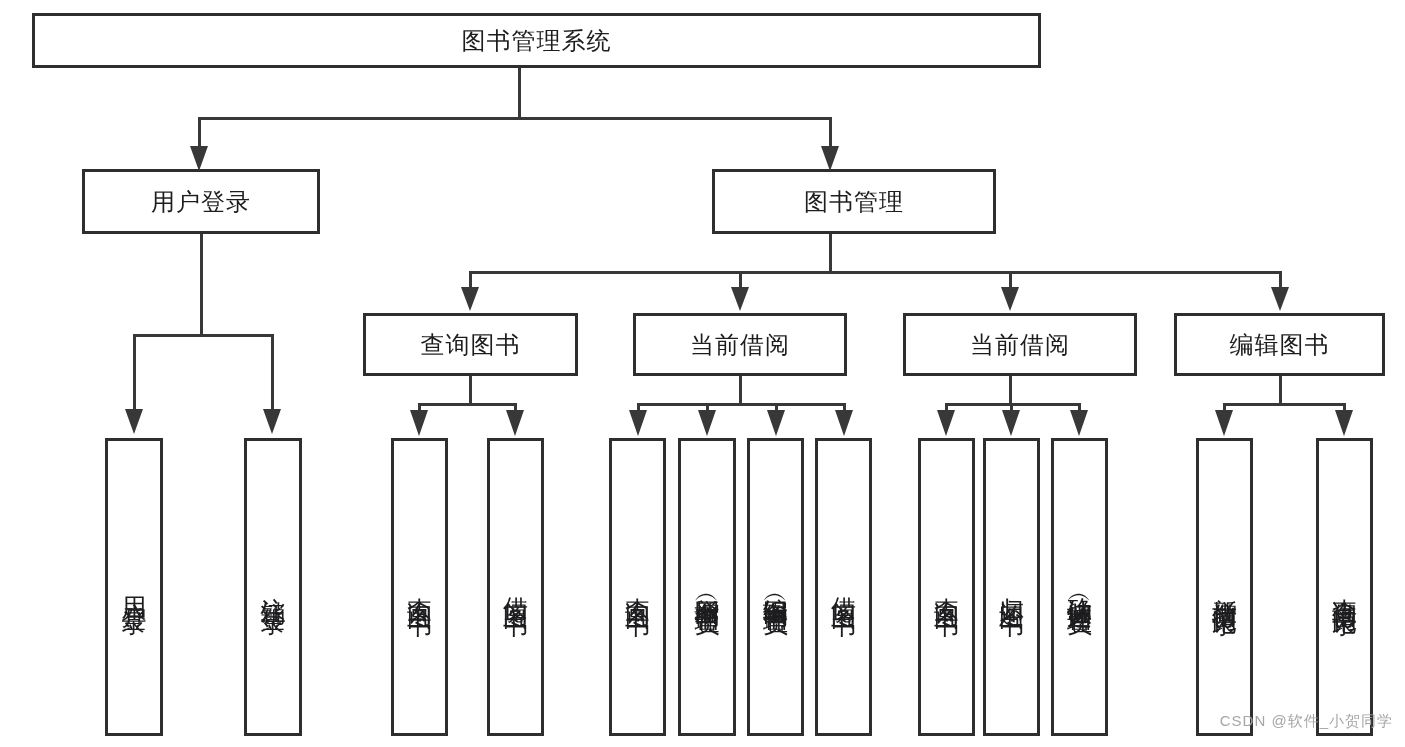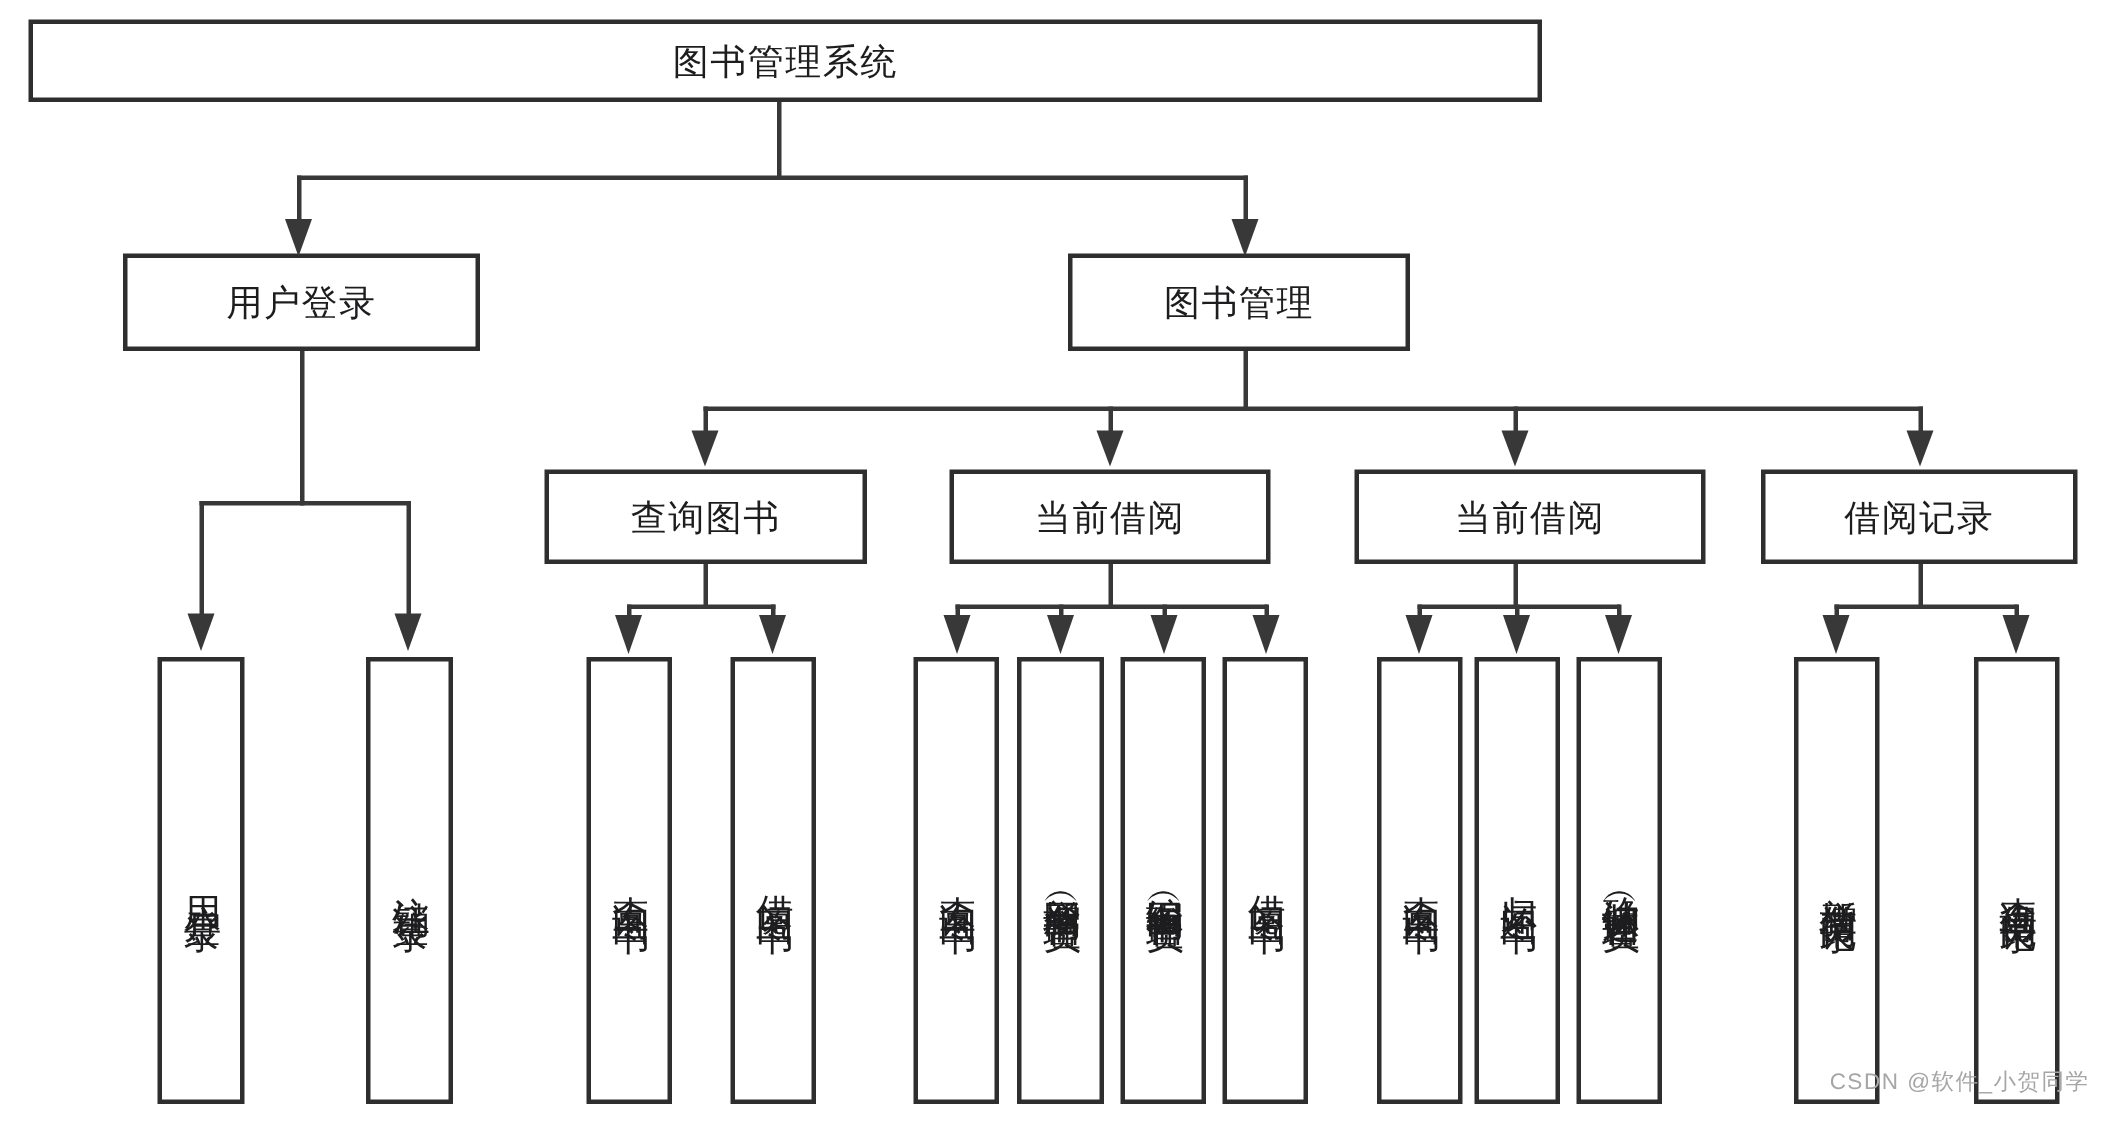--- a/index.html
+++ b/index.html
@@ -24,29 +24,29 @@
   }
   .watermark{
     position:absolute;color:#a6a6a6;font-size:15px;letter-spacing:1px;white-space:nowrap;
   }
 </style>
 </head>
 <body>
 
 <div id="stage">
 
-  <div class="box" style="left:19px;top:13px;width:1009px;height:55px;">图书管理系统</div>
+  <div class="box" style="left:32px;top:13px;width:1009px;height:55px;">图书管理系统</div>
 
   <div class="box" style="left:82px;top:169px;width:238px;height:65px;">用户登录</div>
-  <div class="box" style="left:712px;top:169px;width:228px;height:65px;">图书管理</div>
+  <div class="box" style="left:712px;top:169px;width:284px;height:65px;">图书管理</div>
 
   <div class="box" style="left:363px;top:313px;width:215px;height:63px;">查询图书</div>
   <div class="box" style="left:633px;top:313px;width:214px;height:63px;">当前借阅</div>
   <div class="box" style="left:903px;top:313px;width:234px;height:63px;">当前借阅</div>
-  <div class="box" style="left:1174px;top:313px;width:211px;height:63px;">借阅记录</div>
+  <div class="box" style="left:1174px;top:313px;width:211px;height:63px;">编辑图书</div>
 
   <div class="box vbox" style="left:105px;top:438px;width:58px;height:298px;">用户登录</div>
   <div class="box vbox" style="left:244px;top:438px;width:58px;height:298px;">注销登录</div>
 
   <div class="box vbox" style="left:391px;top:438px;width:57px;height:298px;">查询图书</div>
   <div class="box vbox" style="left:487px;top:438px;width:57px;height:298px;">借阅图书</div>
 
   <div class="box vbox" style="left:609px;top:438px;width:57px;height:298px;">查询图书</div>
   <div class="box vbox" style="left:678px;top:438px;width:58px;height:298px;letter-spacing:2px;">新增图书（管理员）</div>
   <div class="box vbox" style="left:747px;top:438px;width:57px;height:298px;letter-spacing:2px;">编辑图书（管理员）</div>

